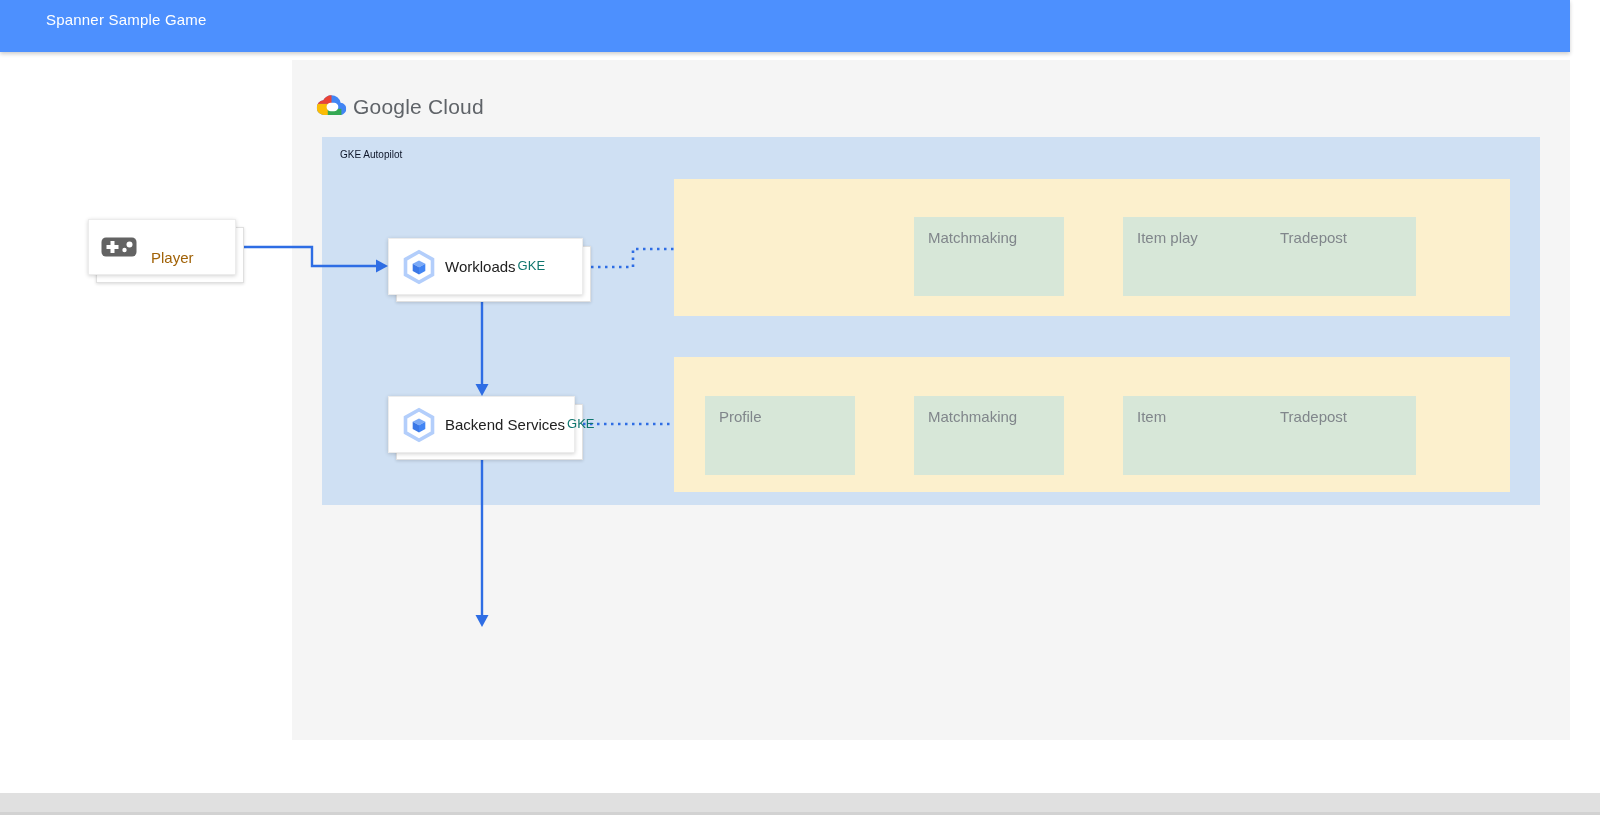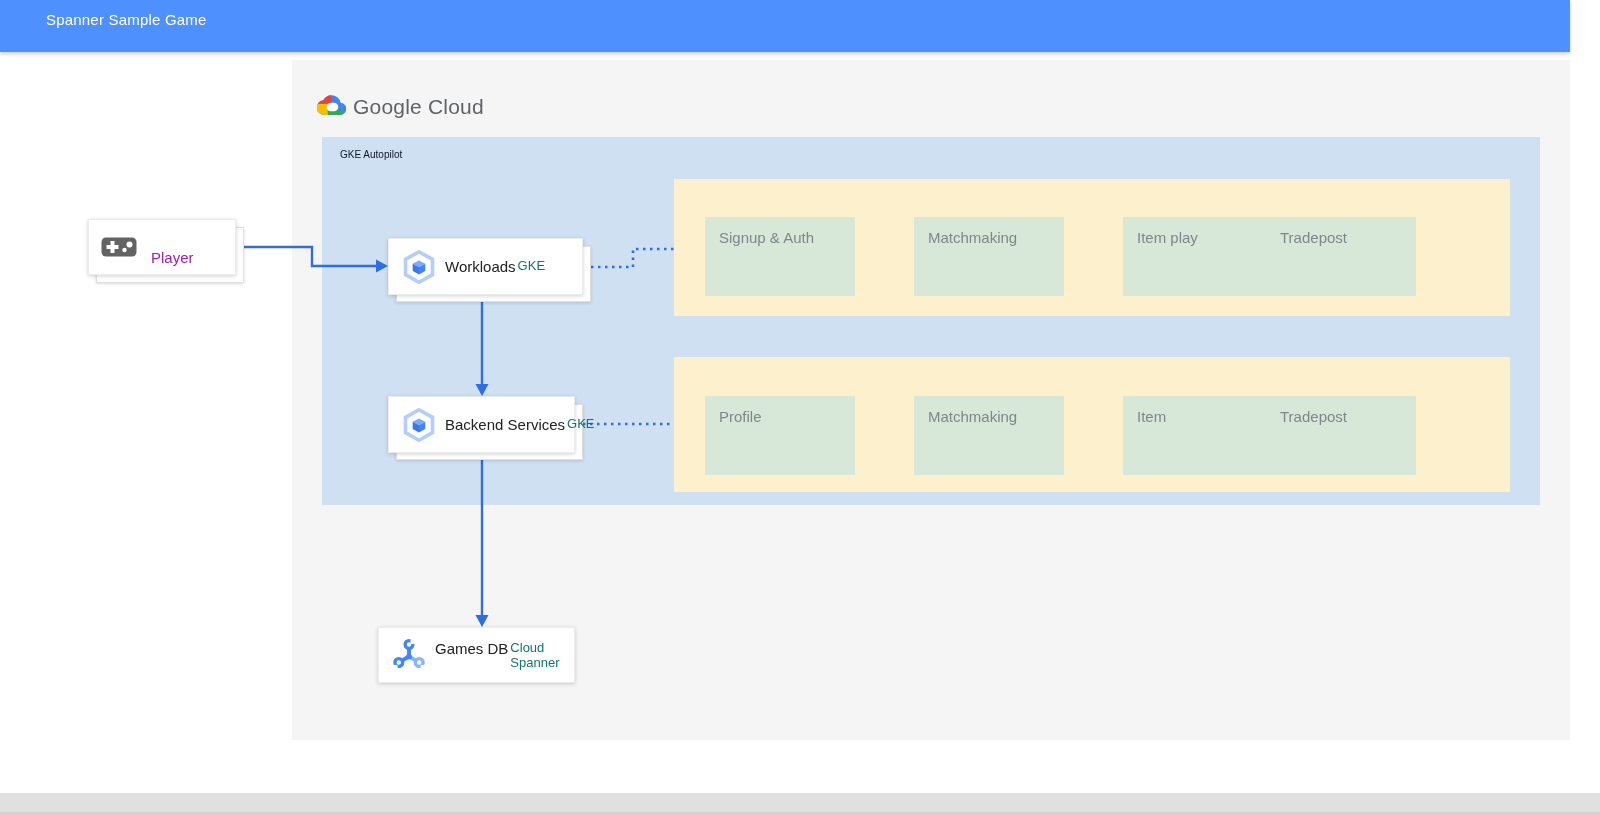--- a/index.html
+++ b/index.html
@@ -48,21 +48,21 @@
   .ah { fill:var(--accent,#2e6de4); stroke:none; }
 
   
   .card-back { position:absolute; background:#fff; border:1px solid #e0e0e0;
                box-shadow:0 1px 3px rgba(0,0,0,.15); z-index:7; }
   .card { position:absolute; background:#fff; border:1px solid #ececec;
           box-shadow:0 1px 4px rgba(0,0,0,.18); display:flex; align-items:center;
           padding-left:12px; z-index:8; }
   .pb { left:96px;  top:227px; width:148px; height:56px; }
   .player-card { left:88px; top:219px; width:148px; height:56px; gap:14px; }
-  .player-label { font-size:15px; color:#a21caf;margin-top:20px; }
+  .player-label { font-size:15px; color:#a16207;margin-top:20px; }
 
   .wb { left:396px; top:246px; width:195px; height:56px; }
   .workloads-card { left:388px; top:238px; width:195px; height:57px; }
   .bb { left:396px; top:404px; width:187px; height:56px; }
   .backend-card { left:388px; top:396px; width:187px; height:57px; }
   .gamesdb-card { left:378px; top:627px; width:197px; height:56px; }
 
   .node-icon { width:36px; height:36px; flex:0 0 36px; margin-right:8px; }
   .node-icon svg { display:block; width:36px; height:36px; }
   .node-text { display:flex; flex-direction:row; gap:2px; }
@@ -101,23 +101,20 @@
     <span class="brand-text">Google Cloud</span>
   </div>
 
   <div class="gke-box">
     <span class="gke-label">GKE Autopilot</span>
   </div>
 
   <div class="group group1"></div>
   <div class="group group2"></div>
 
-  <div class="service r1 c1">
-    <span>Signup &amp; Auth</span>
-  </div>
   <div class="service r1 c2">
     <span>Matchmaking</span>
   </div>
   <div class="service r1 c3">
     <span>Item play</span>
   </div>
   <div class="service r1 c4">
     <span>Tradepost</span>
   </div>
 
@@ -184,40 +181,20 @@
         <polygon points="7.8,9.9 12,12.2 12,17 7.8,14.7" fill="#3b78e7"></polygon>
         <polygon points="16.2,9.9 12,12.2 12,17 16.2,14.7" fill="#4285f4"></polygon>
       </svg>
     </span>
     <span class="node-text">
       <span class="node-title">Backend Services</span>
       <span class="node-sub">GKE</span>
     </span>
   </div>
 
-  <div class="card gamesdb-card">
-    <span class="node-icon">
-      <svg viewBox="0 0 24 24">
-        <line x1="12" y1="13" x2="12" y2="7" stroke="#4285f4" stroke-width="2.6"></line>
-        <circle cx="12" cy="5" r="2.6" fill="none" stroke="#4285f4" stroke-width="2.2"></circle>
-        <rect x="13" y="1.5" width="4" height="3.2" fill="#fff"></rect>
-        <line x1="12" y1="13" x2="6.8" y2="16" stroke="#4285f4" stroke-width="2.6"></line>
-        <circle cx="5.2" cy="17" r="2.6" fill="none" stroke="#4285f4" stroke-width="2.2"></circle>
-        <rect x="1.2" y="18.6" width="3.2" height="3.2" fill="#fff"></rect>
-        <line x1="12" y1="13" x2="17.2" y2="16" stroke="#8ab4f8" stroke-width="2.6"></line>
-        <circle cx="18.8" cy="17" r="2.6" fill="none" stroke="#8ab4f8" stroke-width="2.2"></circle>
-        <rect x="19.8" y="18.6" width="3.4" height="3.2" fill="#fff"></rect>
-        <circle cx="12" cy="13" r="1.9" fill="#4285f4"></circle>
-      </svg>
-    </span>
-    <span class="node-text">
-      <span class="node-title">Games DB</span>
-      <span class="node-sub">Cloud Spanner</span>
-    </span>
-  </div>
 
   <header class="topbar">
     <span class="topbar-title">Spanner Sample Game</span>
   </header>
 
   <div class="bottom-strip"></div>
 
 </div>
 
 </body></html>

